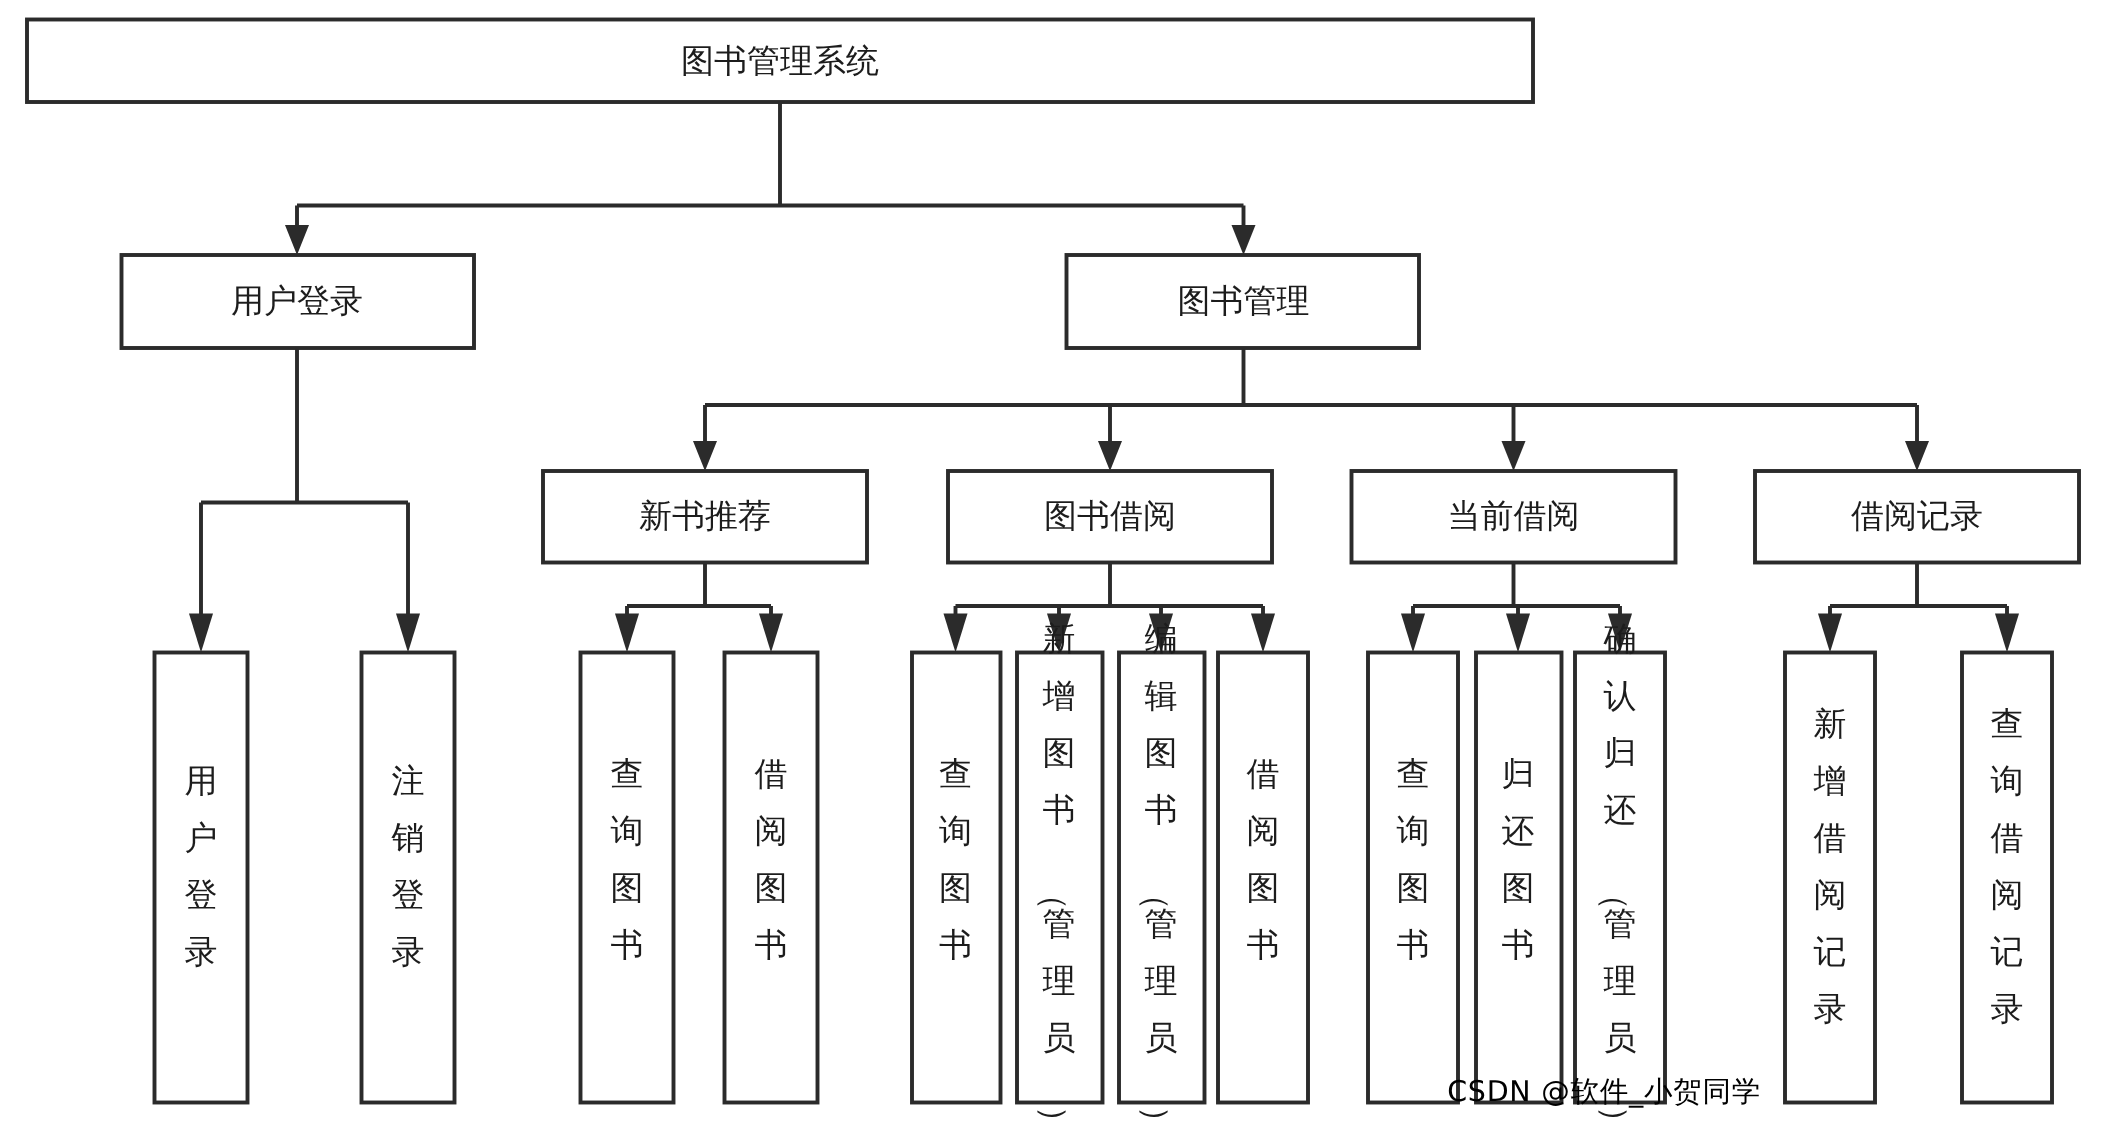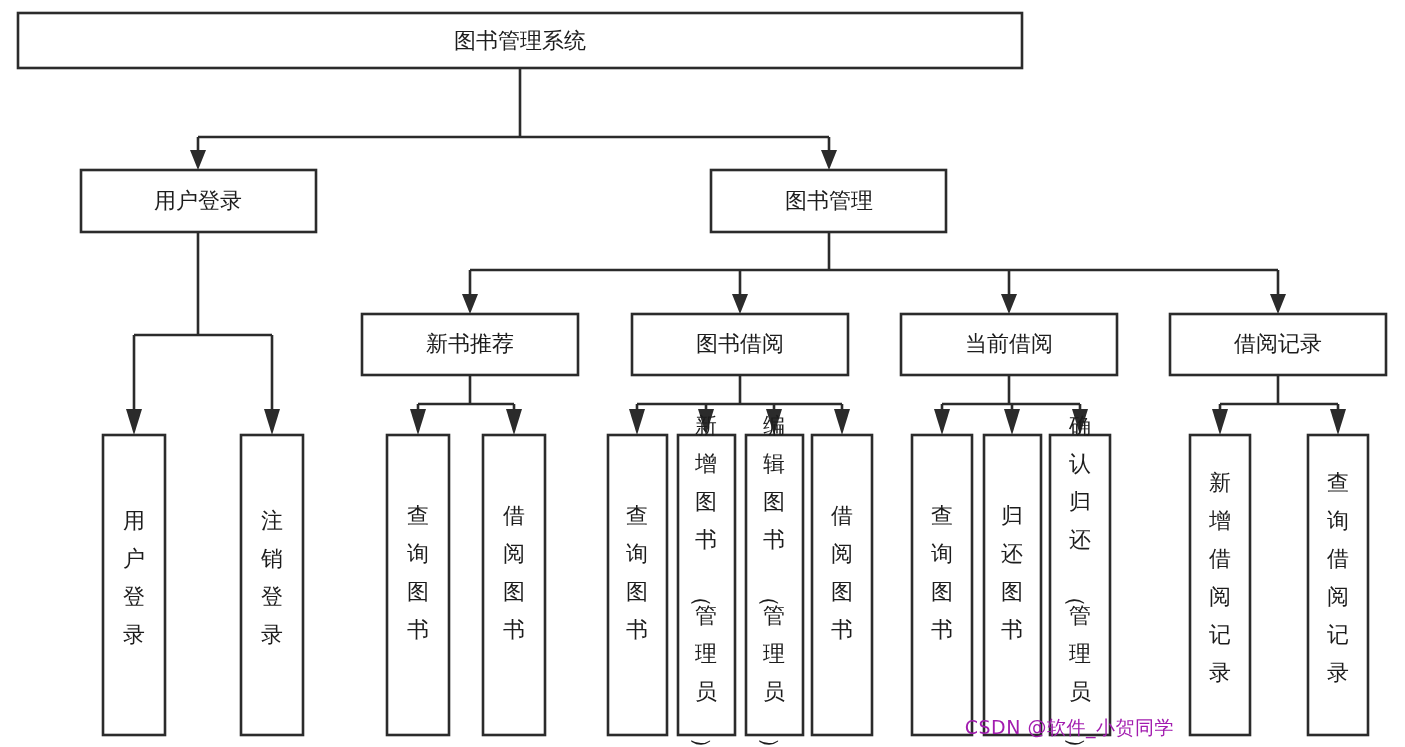--- a/index.html
+++ b/index.html
@@ -55,21 +55,21 @@
     font-size: 22px;
     fill: #1c1c1c;
     text-anchor: middle;
   }
   .watermark-text {
     position: absolute;
     right: 10px;
     bottom: 6px;
     font-family: "DejaVu Sans", "Liberation Sans", sans-serif;
     font-size: 19px;
-    color: #a21caf;
+    color: #000000;
     white-space: nowrap;
     letter-spacing: 0.5px;
     user-select: none;
     margin-top: 28px;
   }
 </style>
 </head>
 <body>
 
 <div id="diagram-root">

